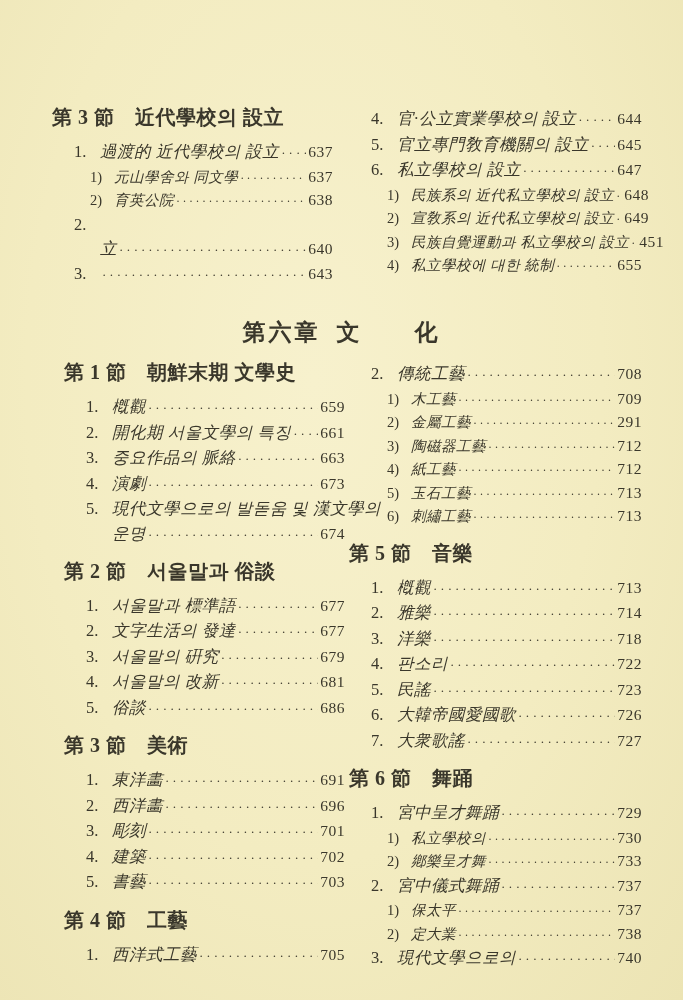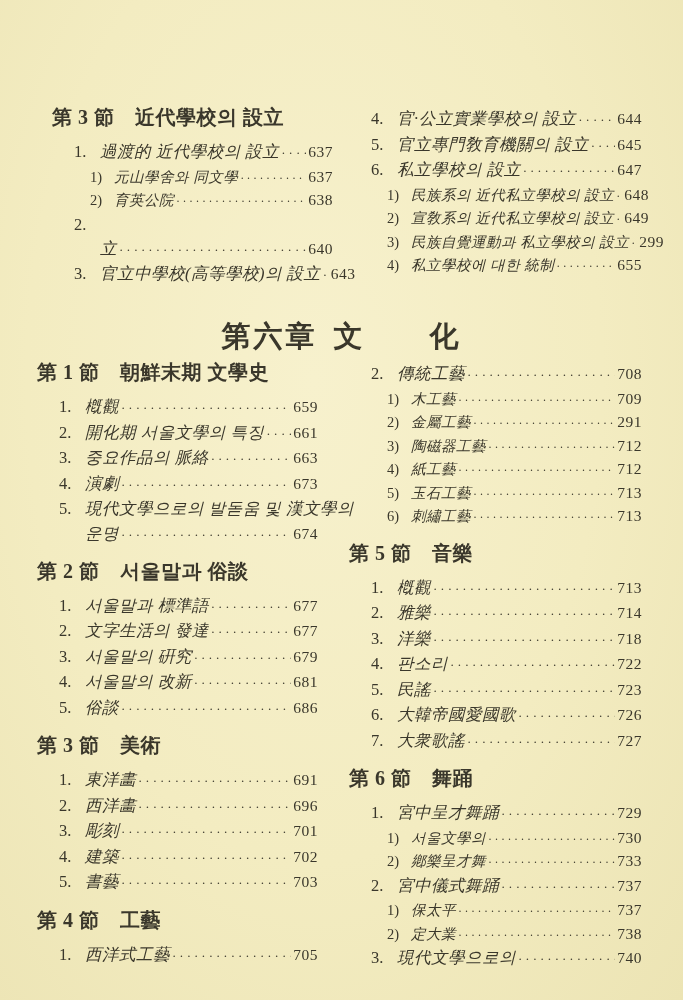--- a/index.html
+++ b/index.html
@@ -10,21 +10,21 @@
     background:#e9e2b2;
   }
   .paper {
     position:relative; width:683px; height:1000px; overflow:hidden;
     background:radial-gradient(ellipse at 46% 38%, #f7f1cd 0%, var(--bg,#f3ecc1) 55%, #ece4b4 100%);
     color:var(--ink,#3a372b);
   }
   .block { position:absolute; }
   #top-left     { top:105px; left:52px;  width:281px; }
   #top-right    { top:107px; left:349px; width:293px; }
-  #bottom-left  { top:360px; left:37px;  width:281px; }
+  #bottom-left  { top:360px; left:64px;  width:281px; }
   #bottom-right { top:362px; left:349px; width:293px; }
 
   .h {
     font-size:20px; line-height:24px; margin:12px 0 11px;
     font-weight:600; letter-spacing:0.5px; white-space:nowrap;
   }
   .block > .h:first-child { margin-top:0; }
 
   .row { display:flex; align-items:baseline; }
   .i1, .i1w { font-size:16.5px; line-height:24.5px; padding-left:22px; }
@@ -39,21 +39,21 @@
   .lead::after {
     content:"································································································";
     letter-spacing:3px; font-size:13px; opacity:0.95;
   }
   .i2 .lead::after { letter-spacing:2.5px; font-size:12px; }
 
   .pg { flex:none; font-size:15.5px; letter-spacing:0.5px; }
 
   .chapter {
     position:absolute; top:317px; left:0; width:100%;
-    text-align:center; font-size:29px; font-weight:600;
+    text-align:center; font-size:23px; font-weight:600;
     letter-spacing:3px; white-space:nowrap;
   }
   .chapter-title { margin-left:16px; }
 </style>
 </head>
 <body>
 
 <div class="paper">
   <section class="block" id="top-left">
       <div class="h">第 3 節　近代學校의 設立</div>
@@ -78,21 +78,20 @@
       <div class="row i1w">
         <span class="num">2.</span>
       </div>
       <div class="row cont">
         <span class="lbl">立</span>
         <span class="lead"></span>
         <span class="pg">640</span>
       </div>
       <div class="row i1">
         <span class="num">3.</span>
-        <span class="lbl">官立中學校(高等學校)의 設立</span>
         <span class="lead"></span>
         <span class="pg">643</span>
       </div>
     </section>
 
   <section class="block" id="top-right">
       <div class="row i1">
         <span class="num">4.</span>
         <span class="lbl">官·公立實業學校의 設立</span>
         <span class="lead"></span>
@@ -119,21 +118,21 @@
       <div class="row i2">
         <span class="num">2)</span>
         <span class="lbl">宣敎系의 近代私立學校의 設立</span>
         <span class="lead"></span>
         <span class="pg">649</span>
       </div>
       <div class="row i2">
         <span class="num">3)</span>
         <span class="lbl">民族自覺運動과 私立學校의 設立</span>
         <span class="lead"></span>
-        <span class="pg">299</span>
+        <span class="pg">451</span>
       </div>
       <div class="row i2">
         <span class="num">4)</span>
         <span class="lbl">私立學校에 대한 統制</span>
         <span class="lead"></span>
         <span class="pg">655</span>
       </div>
     </section>
 
   <div class="chapter">
@@ -334,21 +333,21 @@
       </div>
       <div class="h">第 6 節　舞踊</div>
       <div class="row i1">
         <span class="num">1.</span>
         <span class="lbl">宮中呈才舞踊</span>
         <span class="lead"></span>
         <span class="pg">729</span>
       </div>
       <div class="row i2">
         <span class="num">1)</span>
-        <span class="lbl">서울文學의</span>
+        <span class="lbl">私立學校의</span>
         <span class="lead"></span>
         <span class="pg">730</span>
       </div>
       <div class="row i2">
         <span class="num">2)</span>
         <span class="lbl">鄕樂呈才舞</span>
         <span class="lead"></span>
         <span class="pg">733</span>
       </div>
       <div class="row i1">

